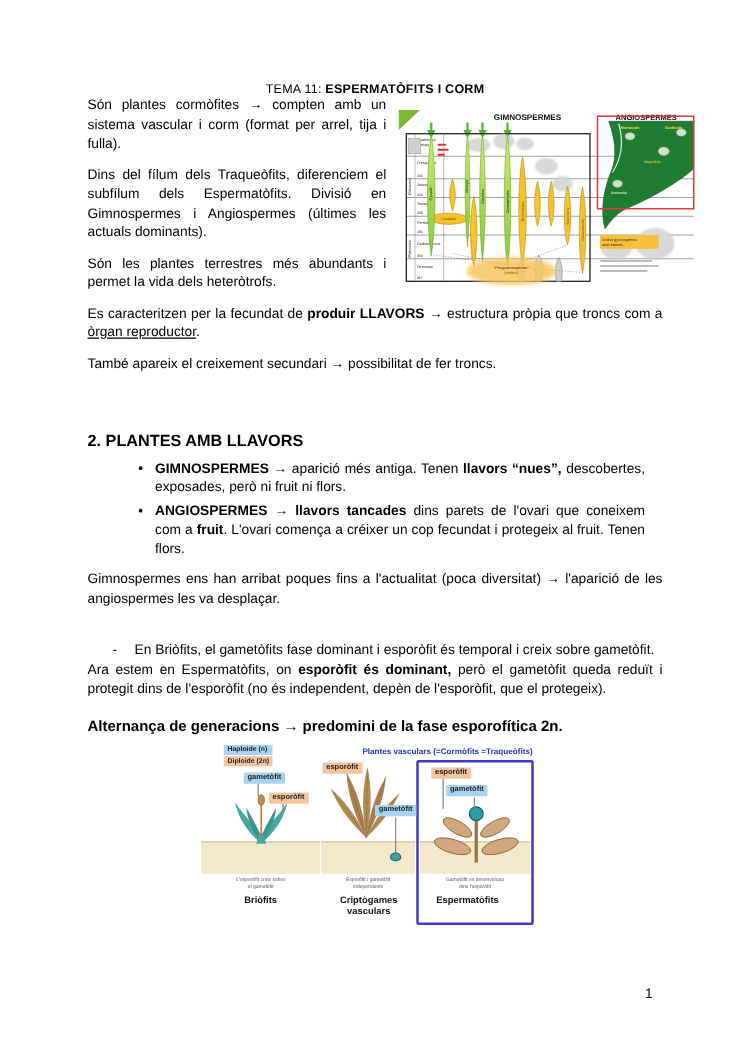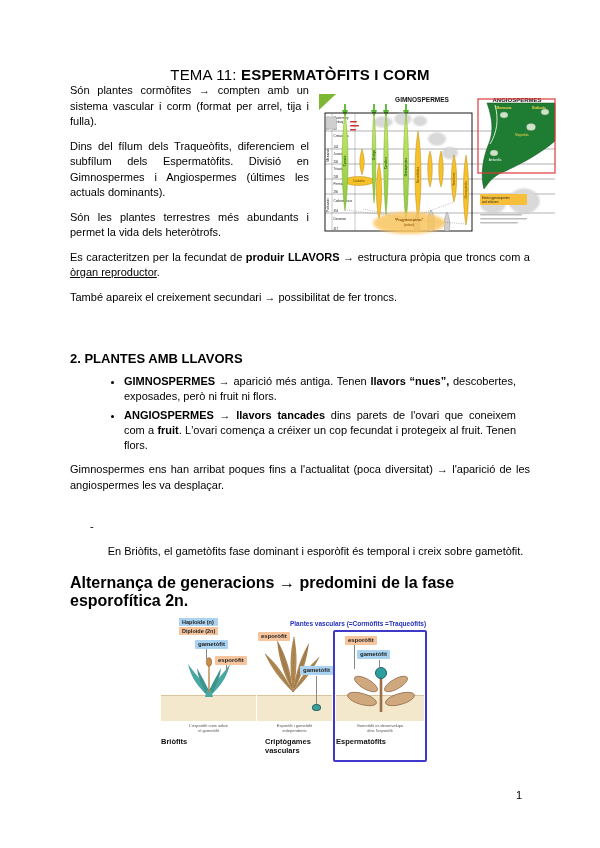--- a/index.html
+++ b/index.html
@@ -3,50 +3,50 @@
 <meta charset="utf-8">
 <style>
   * { box-sizing: border-box; }
   html, body { margin: 0; background: #e8e8e8; }
   .page {
     position: relative; width: 600px; height: 848px; margin: 0 auto;
     background: #ffffff; font-family: "Liberation Sans", sans-serif; color: #000;
     overflow: hidden;
   }
   .content { position: absolute; left: 70px; top: 0; width: 460px; }
-  .doc-title { margin-top: 66px; text-align: center; font-size: 15px; letter-spacing: .2px; }
+  .doc-title { margin-top: 66px; text-align: center; font-size: 10px; letter-spacing: .2px; }
   .doc-title .bold { font-weight: bold; }
   .sec-heading { font-size: 13px; font-weight: bold; margin: 34px 0 8px; }
   p.body { font-size: 11px; line-height: 15.5px; text-align: justify; margin: 0 0 9px; }
   .chart-float { float: right; width: 240px; height: 152px; margin: 8px -27px 6px 8px; }
   ul.bullets { margin: 1px 14px 9px; padding-left: 40px; }
   ul.bullets li { font-size: 11px; line-height: 15px; text-align: justify; margin-bottom: 4px; }
   .dash-item { display: flex; gap: 14px; margin: 26px 0 0 20px; font-size: 11px; line-height: 15.5px; }
-  .dash-item .txt { text-align: justify; margin-top: 25px; }
-  .bold-line { font-size: 16px; font-weight: bold; margin: 14px 0 6px; }
+  .dash-item .txt { text-align: justify; }
+  .bold-line { font-size: 12px; font-weight: bold; margin: 14px 0 6px; }
   .u { text-decoration: underline; }
   .mt18 { margin-top: 16px; }
   .mt22 { margin-top: 21px; }
 
   
   .fig { position: relative; width: 310px; height: 150px; margin: 4px 0 0 83px; }
   .fig .chip { position: absolute; font-size: 6px; font-weight: bold; color: #222;
                padding: 1px 3px; border-radius: 1px; white-space: nowrap; line-height: 7px; }
   .chip.blue { background: #a9d3f0; }
   .chip.peach { background: #f6c59e; }
   .legend { position: absolute; left: 26px; top: 2px; }
   .legend .lchip { display: block; font-size: 5.5px; font-weight: bold; color: #222;
                    padding: 1px 3px; margin-bottom: 1px; line-height: 6px; }
   .legend .lchip.blue { background: #a9d3f0; }
   .legend .lchip.peach { background: #f6c59e; }
   .fig-title { position: absolute; left: 105px; top: 4px; width: 200px; text-align: center;
                font-size: 6.5px; font-weight: bold; color: #2330c0; }
   .ground { position: absolute; height: 26px; background: #f3e7cc; border-top: 1px solid #d8c49b; }
   .note { position: absolute; font-size: 4px; line-height: 5px; color: #555; text-align: center; }
-  .cap { position: absolute; font-size: 7.5px; font-weight: bold; text-align: left; color: #111; line-height: 9px; }
+  .cap { position: absolute; font-size: 7.5px; font-weight: bold; text-align: center; color: #111; line-height: 9px; }
   .p3box { position: absolute; left: 180px; top: 14px; width: 94px; height: 132px;
            border: 2px solid #4038c8; border-radius: 2px; }
   .vline { position: absolute; width: 1px; background: #888; }
   .gblob { position: absolute; left: 159px; top: 88px; width: 9px; height: 7px;
            background: #3f9f9b; border-radius: 50% 50% 45% 45%; border: 1px solid #276b67; }
   .page-num { position: absolute; left: 516px; top: 789px; font-size: 11px; }
   svg text { font-family: "Liberation Sans", sans-serif; }
 </style>
 </head>
 <body>
@@ -236,20 +236,21 @@
       <li><strong>GIMNOSPERMES</strong><span> → aparició més antiga. Tenen </span><strong>llavors “nues”,</strong><span> descobertes, exposades, però ni fruit ni flors.</span></li>
       <li><strong>ANGIOSPERMES</strong><span> → </span><strong>llavors tancades</strong><span> dins parets de l'ovari que coneixem com a </span><strong>fruit</strong><span>. L'ovari comença a créixer un cop fecundat i protegeix al fruit. Tenen flors.</span></li>
     </ul>
     <p class="body">Gimnospermes ens han arribat poques fins a l'actualitat (poca diversitat) → l'aparició de les angiospermes les va desplaçar.</p>
 
     <div class="dash-item">
       <span>-</span>
       <span class="txt">En Briòfits, el gametòfits fase dominant i esporòfit és temporal i creix sobre gametòfit.</span>
     </div>
 
+    <p class="body mt22"><span>Ara estem en Espermatòfits, on </span><strong>esporòfit és dominant,</strong><span> però el gametòfit queda reduït i protegit dins de l'esporòfit (no és independent, depèn de l'esporòfit, que el protegeix).</span></p>
 
     <div class="bold-line">Alternança de generacions → predomini de la fase esporofítica 2n.</div>
 
     <div class="fig">
       <div class="legend">
         <span class="lchip blue">Haploide (n)</span>
         <span class="lchip peach">Diploide (2n)</span>
       </div>
       <div class="fig-title">Plantes vasculars (=Cormòfits =Traqueòfits)</div>
 

